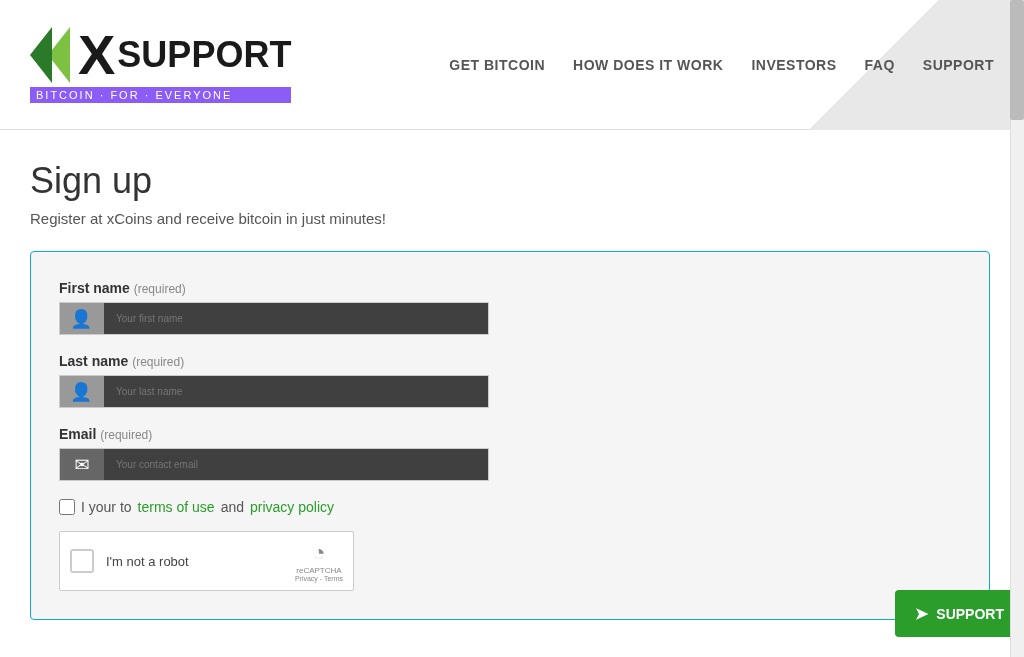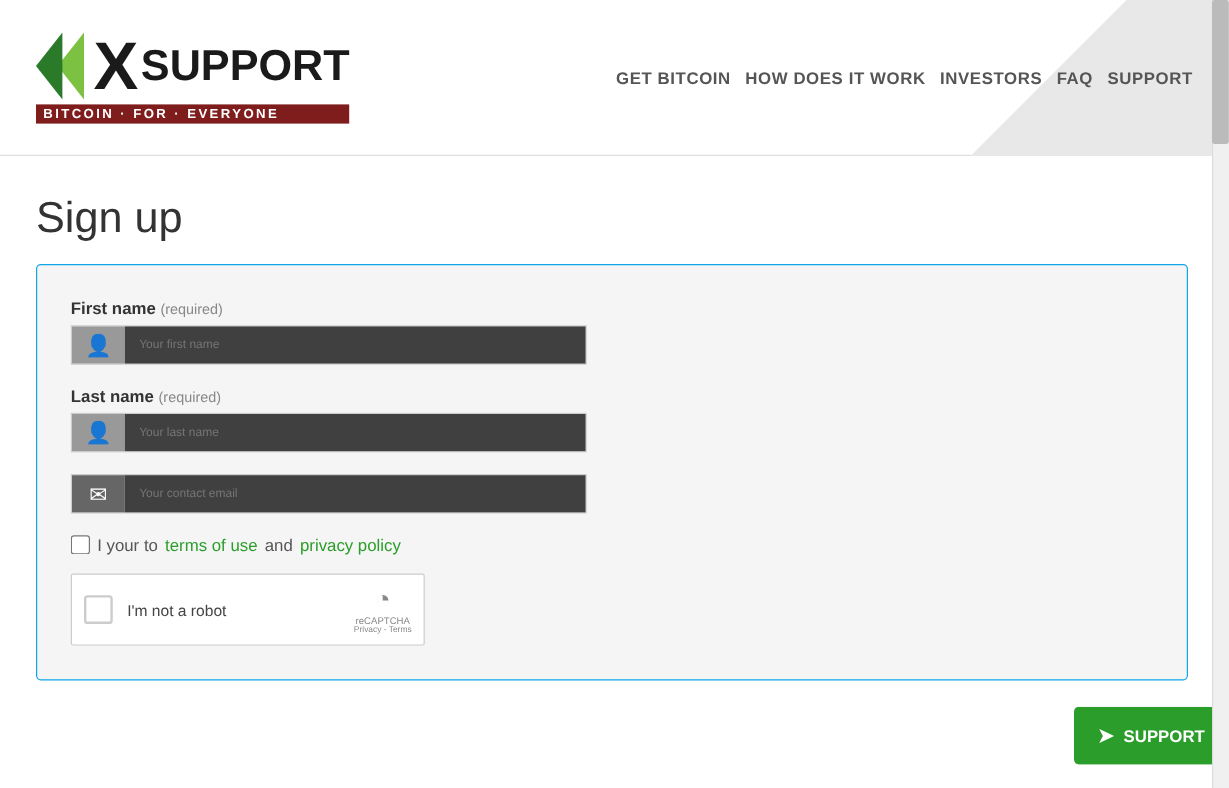--- a/index.html
+++ b/index.html
@@ -63,33 +63,33 @@
       line-height: 1;
       margin-right: 2px;
     }
     .logo-coins {
       font-size: 36px;
       font-weight: 700;
       color: #1a1a1a;
       line-height: 1;
     }
     .logo-tagline {
-      background: #7f1d1d;
+      background: #8b5cf6;
       color: #fff;
       font-size: 11px;
-      font-weight: bold;
+      font-weight: normal;
       letter-spacing: 2px;
       padding: 2px 6px;
       margin-top: 4px;
       display: inline-block;
     }
     nav {
       display: flex;
       align-items: center;
-      gap: 12px;
+      gap: 28px;
       z-index: 1;
     }
     nav a {
       text-decoration: none;
       color: #555;
       font-size: 14px;
       font-weight: 600;
       letter-spacing: 0.5px;
       text-transform: uppercase;
     }
@@ -284,20 +284,21 @@
     <a href="#">GET BITCOIN</a>
     <a href="#">HOW DOES IT WORK</a>
     <a href="#">INVESTORS</a>
     <a href="#">FAQ</a>
     <a href="#">SUPPORT</a>
   </nav>
 </header>
 
 <main class="main">
   <h1 class="page-title">Sign up</h1>
+  <p class="page-subtitle">Register at xCoins and receive bitcoin in just minutes!</p>
 
   <div class="form-card">
 
     <div class="form-group">
       <label class="form-label">
         <span>First name</span>
         <span class="required-tag">(required)</span>
       </label>
       <div class="input-wrapper">
         <div class="input-icon">👤</div>
@@ -310,20 +311,24 @@
         <span>Last name</span>
         <span class="required-tag">(required)</span>
       </label>
       <div class="input-wrapper">
         <div class="input-icon">👤</div>
         <input class="form-input" type="text" placeholder="Your last name" style="">
       </div>
     </div>
 
     <div class="form-group">
+      <label class="form-label">
+        <span>Email</span>
+        <span class="required-tag">(required)</span>
+      </label>
       <div class="input-wrapper">
         <div class="input-icon email-icon">✉</div>
         <input class="form-input" type="email" placeholder="Your contact email" style="">
       </div>
     </div>
 
     <div class="checkbox-row">
       <input type="checkbox" style="">
       <span>I your to </span>
       <a href="#" class="link-green">terms of use</a>

